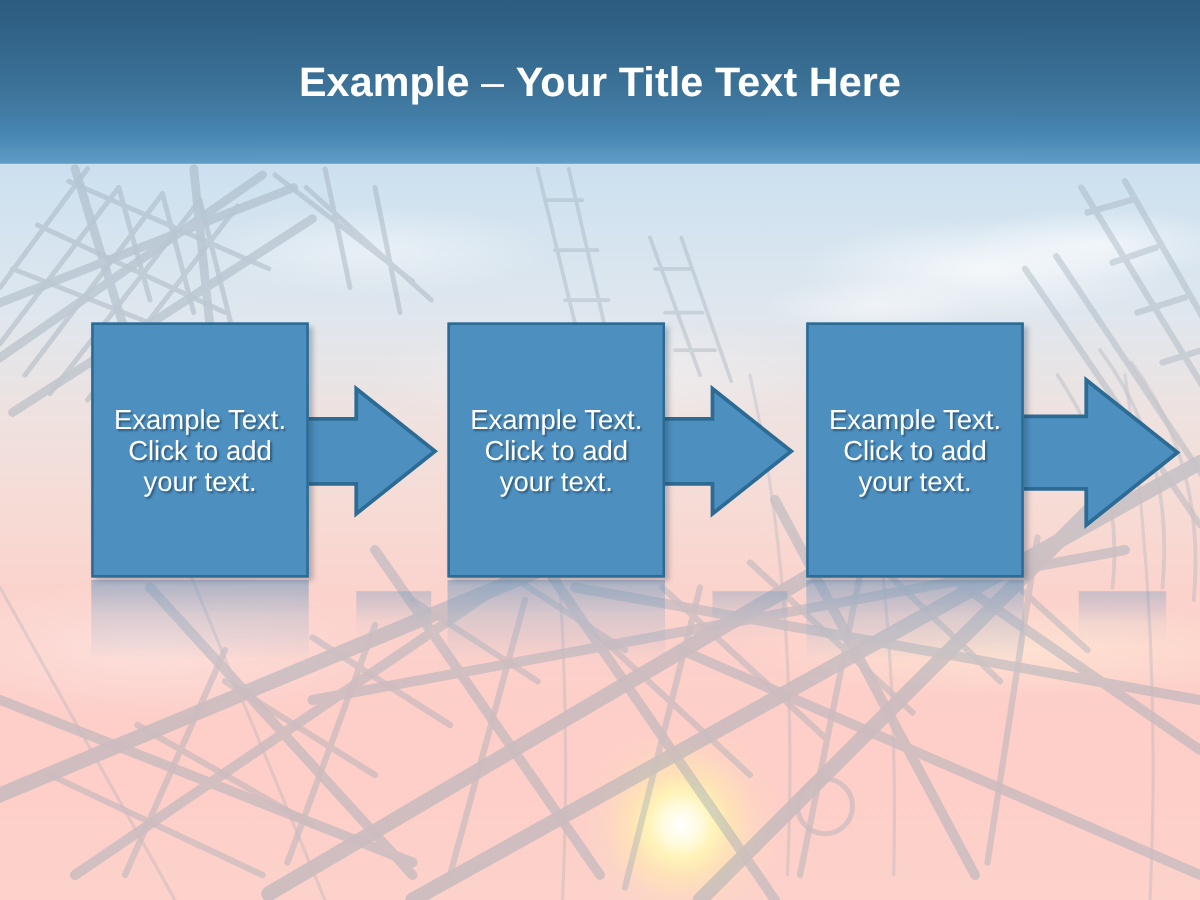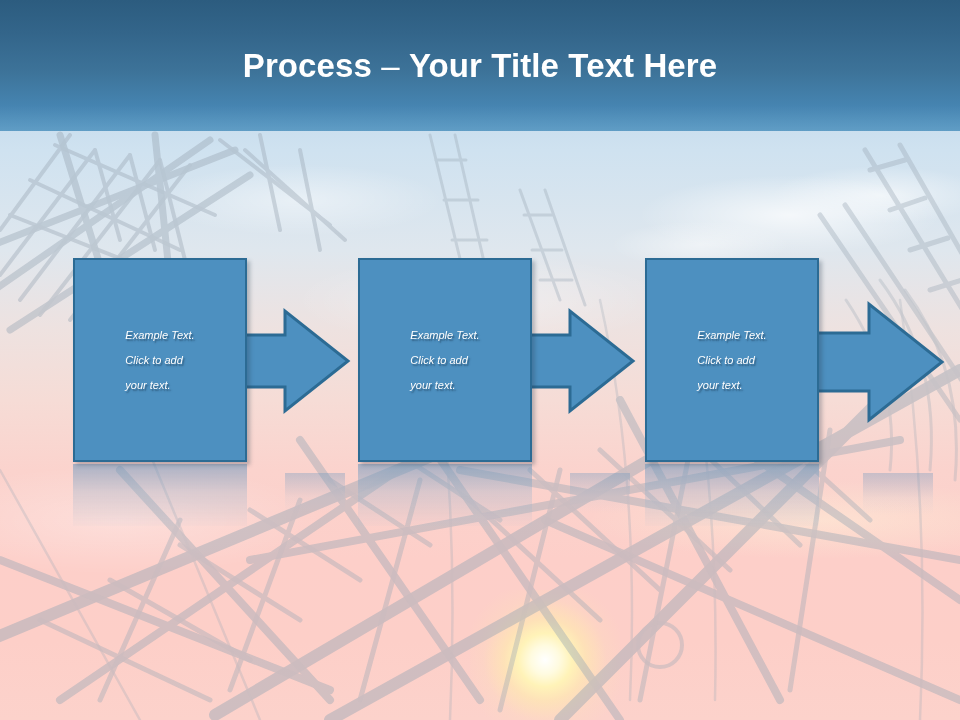--- a/index.html
+++ b/index.html
@@ -81,24 +81,23 @@
     position:absolute; left:0; top:0;
     width:174px; height:204px;
     background:#4d90c0;
     border:2px solid #2c6b94;
     box-shadow:3px 3px 4px rgba(40,60,80,.30);
     display:flex; align-items:center; justify-content:center;
     z-index:3;
   }
   .step-text {
     color:#ffffff;
-    font-style:italic;
-    font-size:11px;
+    font-size:22px;
     line-height:25px;
-    text-align:left;
+    text-align:center;
     text-shadow:1.5px 1.5px 1.6px rgba(20,45,70,.55);
     padding:0 8px;
     white-space:pre-line;
   }
 
   
   .step-arrow { position:absolute; z-index:2; }
   .step-arrow svg { display:block; overflow:visible; }
 
   
@@ -230,21 +229,21 @@
         <circle cx="660" cy="645" r="22" stroke-width="4" opacity="0.7"></circle>
       </g>
     </svg>
   </div>
 
   <div class="header-band">
     <div class="sheen"></div>
   </div>
 
   <div class="slide-title">
-    <span class="t-bold">Process</span><span class="t-sep"> – </span><span class="t-rest">Your Title Text Here</span>
+    <span class="t-bold">Example</span><span class="t-sep"> – </span><span class="t-rest">Your Title Text Here</span>
   </div>
 
   <div class="process-row">
 
     <div class="step" style="left:73px;">
       <div class="step-arrow" style="left:130px; top:51px;">
         <svg width="210" height="104" viewBox="0 0 210 104">
           <path d="M2 26 L82 26 L82 2 L145 52 L82 102 L82 78 L2 78 Z" fill="#4d90c0" stroke="#2c6b94" stroke-width="3" stroke-linejoin="miter"></path>
         </svg>
       </div>

